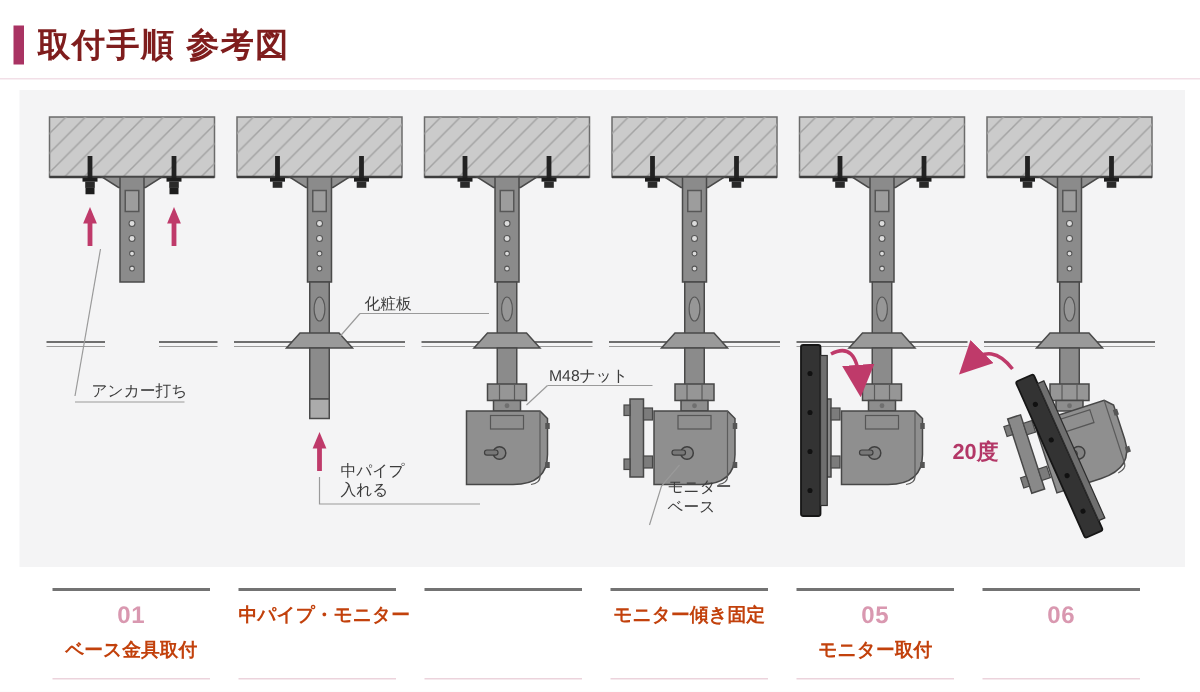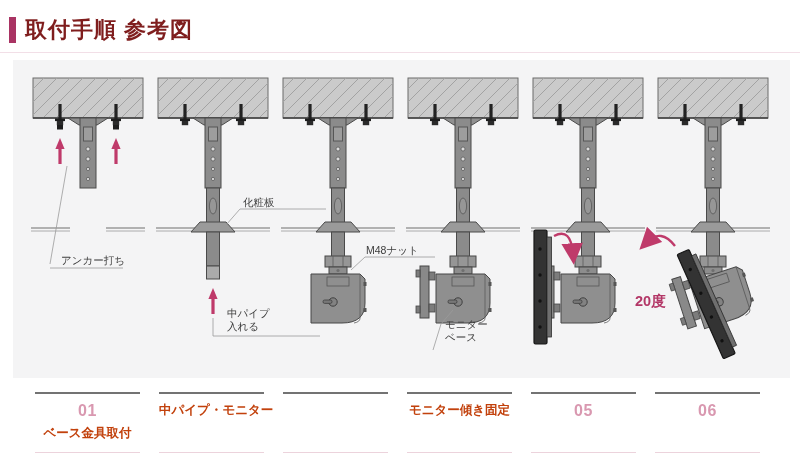--- a/index.html
+++ b/index.html
@@ -226,19 +226,20 @@
     <div class="step">
       <div class="lbl">中パイプ・モニター</div>
     </div>
     <div class="step">
     </div>
     <div class="step">
       <div class="lbl">モニター傾き固定</div>
     </div>
     <div class="step">
       <div class="num">05</div>
+      <div class="lbl">モニター取付</div>
     </div>
     <div class="step">
       <div class="num">06</div>
     </div>
   </div>
 
 </div>
 
 </body></html>

